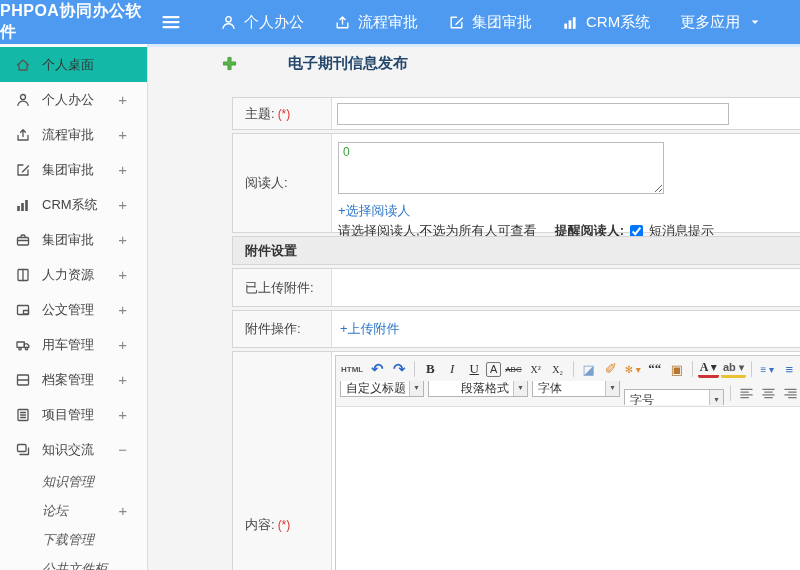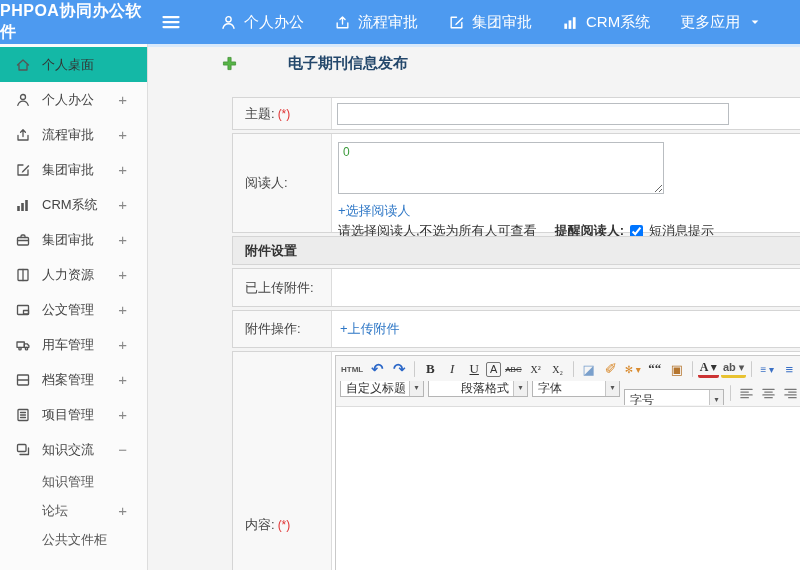--- a/index.html
+++ b/index.html
@@ -23,21 +23,21 @@
 
   
   .sidebar { position:absolute; left:0; top:44px; bottom:0; width:148px;
     background:#fbfbfb; border-right:1px solid #ddd; padding-top:3px; overflow:hidden; }
   .side-item { height:35px; display:flex; align-items:center; position:relative;
     color:#444; font-size:13px; cursor:pointer; }
   .side-item .icn { position:absolute; left:15px; width:16px; height:16px; color:#555; }
   .side-item .lbl { position:absolute; left:42px; white-space:nowrap; }
   .side-item .exp { position:absolute; right:20px; color:#888; font-size:15px; }
   .side-item[data-variant="active"] { background:#14b8a6; color:#333; }
-  .side-item[data-variant="sub"] { height:29px; color:#555; }
+  .side-item[data-variant="sub"] { height:29px; color:#555;font-style:italic; }
   .side-item[data-variant="sub"] .lbl { left:42px; }
 
   
   .page-title { position:absolute; left:222px; top:54px; display:flex; align-items:center; gap:3px; }
   .page-title .icn { width:15px; height:15px; }
   .page-title .txt { font-size:15px; font-weight:bold; color:#23476b;margin-left:48px; }
 
   .form { position:absolute; left:232px; top:97px; width:600px; display:flex; flex-direction:column; gap:3px; }
   .frow { display:flex; background:#fff; border:1px solid #d5d5d5; }
   .fcell-label { width:99px; flex:none; background:#f8f8f8; border-right:1px solid #dcdcdc;
@@ -297,20 +297,25 @@
       <span class="lbl">知识管理</span>
       <span class="exp"></span>
     </div>
     <div class="side-item" data-variant="sub">
       <span class="icn"></span>
       <span class="lbl">论坛</span>
       <span class="exp">+</span>
     </div>
     <div class="side-item" data-variant="sub">
       <span class="icn"></span>
+      <span class="lbl">下载管理</span>
+      <span class="exp"></span>
+    </div>
+    <div class="side-item" data-variant="sub">
+      <span class="icn"></span>
       <span class="lbl">公共文件柜</span>
       <span class="exp"></span>
     </div>
   </div>
 
 <div class="page-title">
   <span class="icn">
       <svg viewBox="0 0 16 16" width="100%" height="100%">
         <path d="M6.3 1.5h3.4v4.8h4.8v3.4H9.7v4.8H6.3V9.7H1.5V6.3h4.8z" fill="#57b447" stroke="#3f8f33" stroke-width="0.8"></path>
       </svg>

